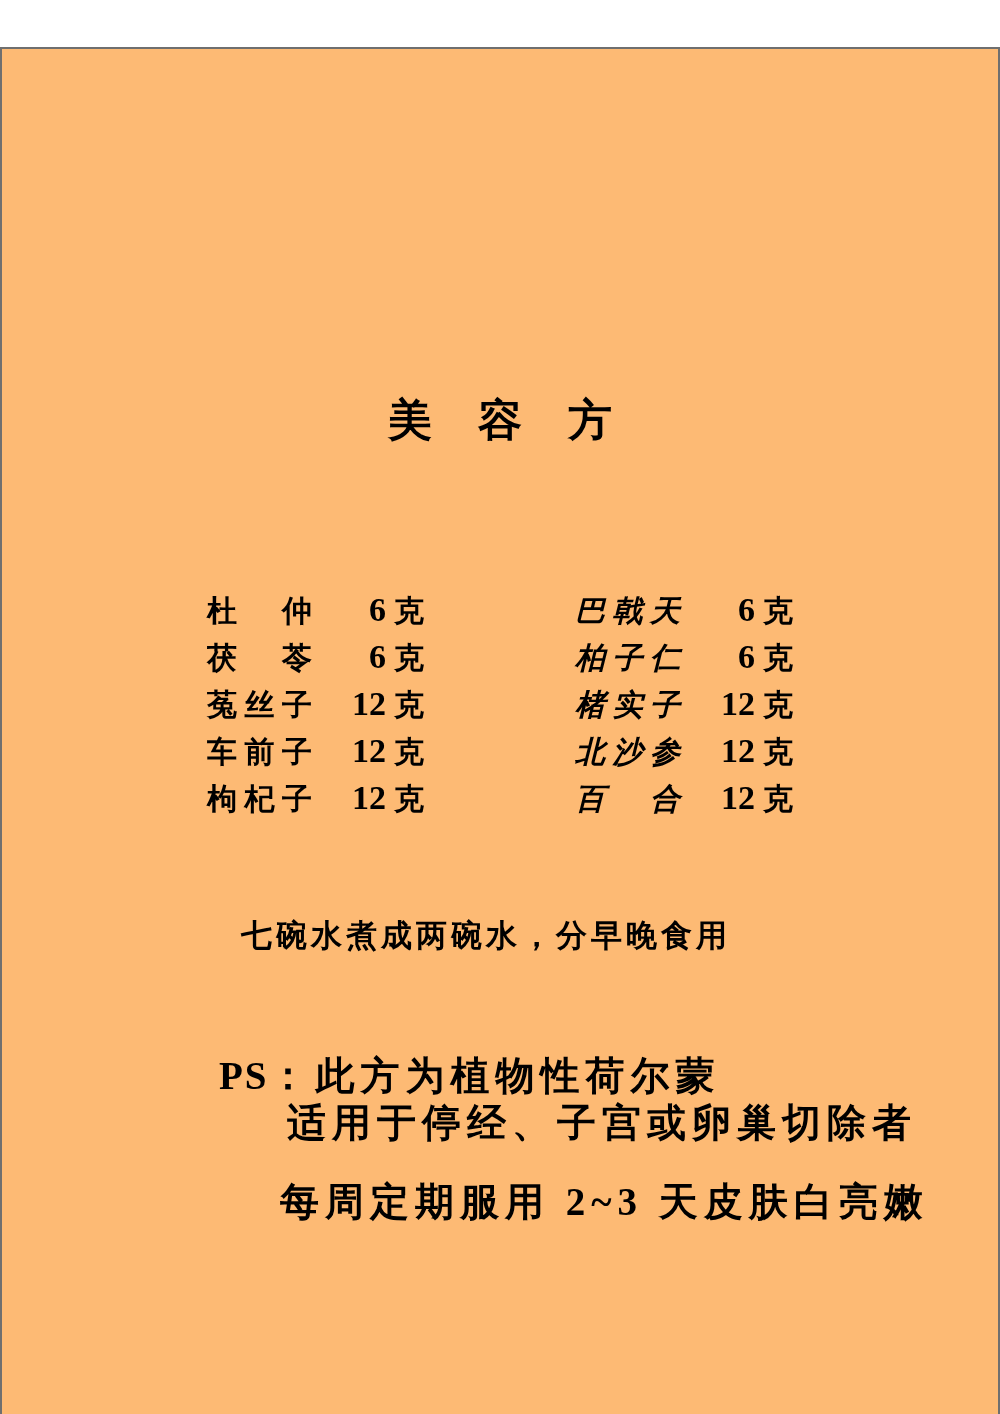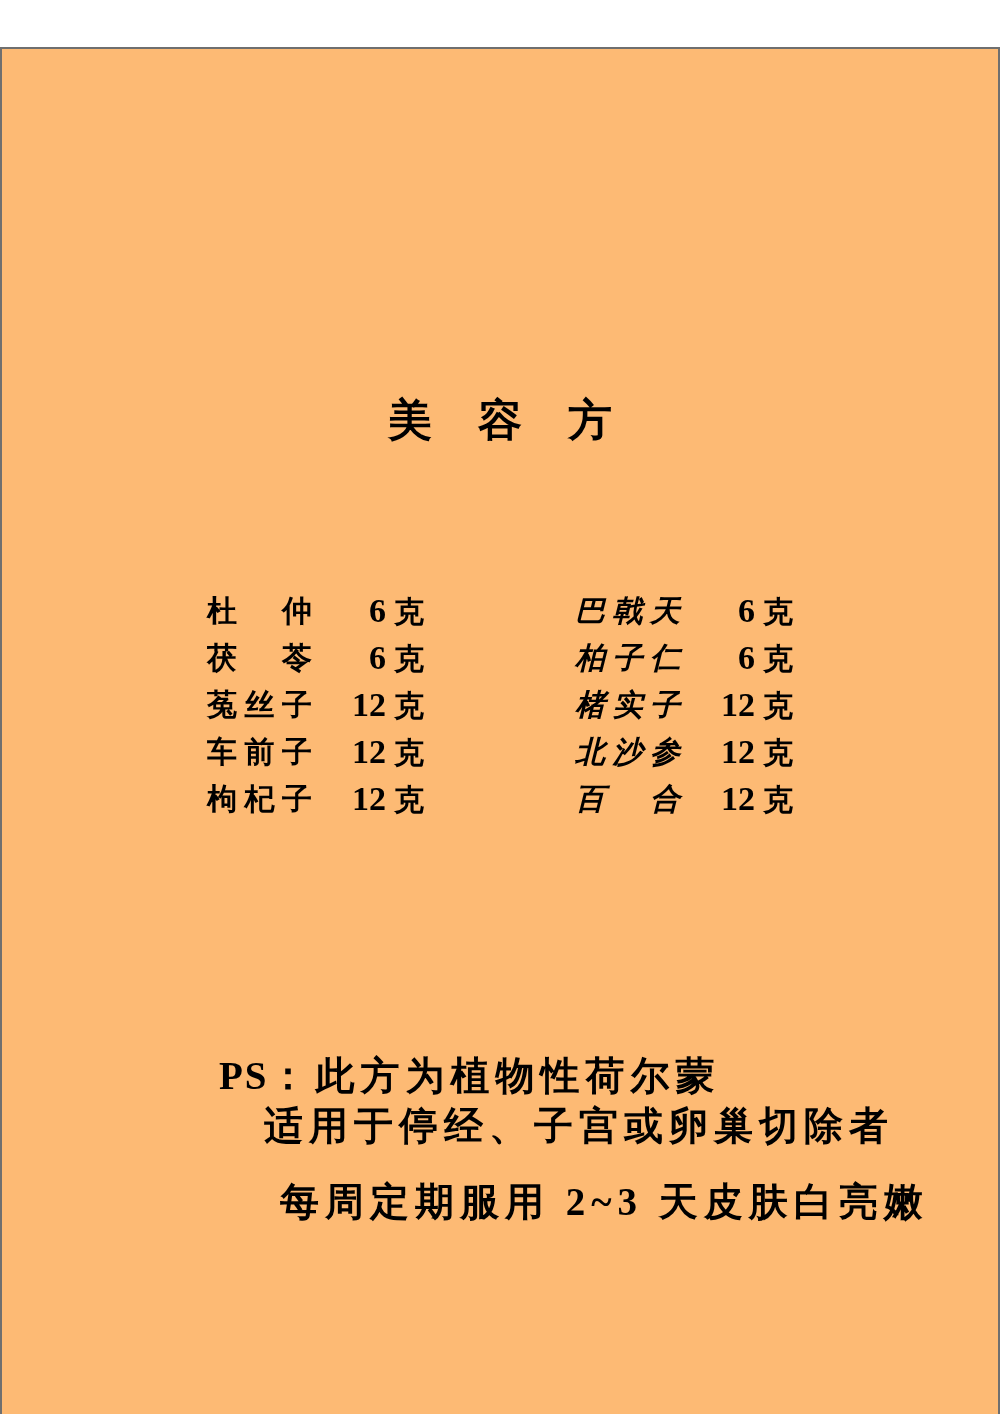--- a/index.html
+++ b/index.html
@@ -29,21 +29,21 @@
     text-indent: 46px;
     line-height: 1;
     white-space: nowrap;
   }
   .ingredients {
     position: absolute;
     top: 538px; left: 205px;
   }
   .ing-row {
     display: flex;
-    align-items: flex-start;
+    align-items: flex-end;
     height: 47px;
     line-height: 47px;
     font-size: 30px;
     font-weight: bold;
     white-space: nowrap;
   }
   .herb-name {
     display: inline-block;
     width: 105px;
     text-align: justify;
@@ -74,21 +74,21 @@
   .ps-line {
     position: absolute;
     margin: 0;
     font-size: 39px;
     font-weight: bold;
     letter-spacing: 6px;
     line-height: 1.2;
     white-space: nowrap;
   }
   .ps-line1 { top: 1004px; left: 217px; }
-  .ps-line2 { top: 1054px; left: 262px; }
+  .ps-line2 { top: 1054px; left: 285px; font-family: Liberation Mono, monospace; }
   .ps-line3 { top: 1130px; left: 278px; }
   .ps-label { letter-spacing: 2px; margin-right: 6px; }
 </style>
 </head>
 <body>
 
 <div class="page">
 
   <h1 class="title">美容方</h1>
 
@@ -124,20 +124,21 @@
 
     <div class="ing-row">
       <span class="herb-name">枸杞子</span>
       <span class="herb-qty"><span class="amount">12</span><span class="unit">克</span></span>
       <span class="herb-name right">百合</span>
       <span class="herb-qty right"><span class="amount">12</span><span class="unit">克</span></span>
     </div>
 
   </div>
 
+  <p class="instruction">七碗水煮成两碗水，分早晚食用</p>
 
   <div>
     <p class="ps-line ps-line1"><span class="ps-label">PS：</span><span>此方为植物性荷尔蒙</span></p>
     <p class="ps-line ps-line2">适用于停经、子宫或卵巢切除者</p>
     <p class="ps-line ps-line3">每周定期服用 2~3 天皮肤白亮嫩</p>
   </div>
 
 </div>
 
 </body></html>

